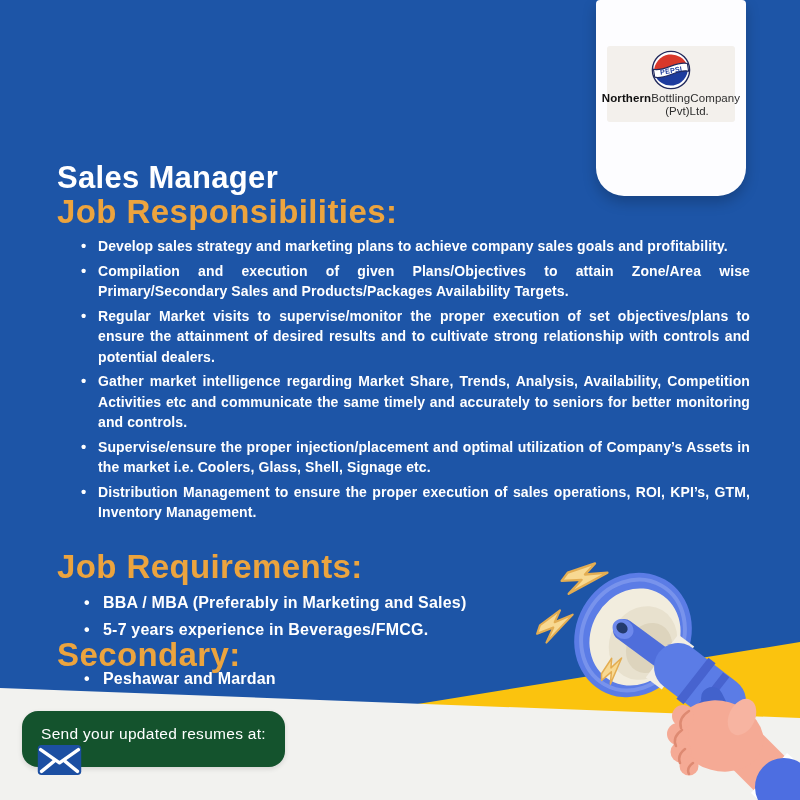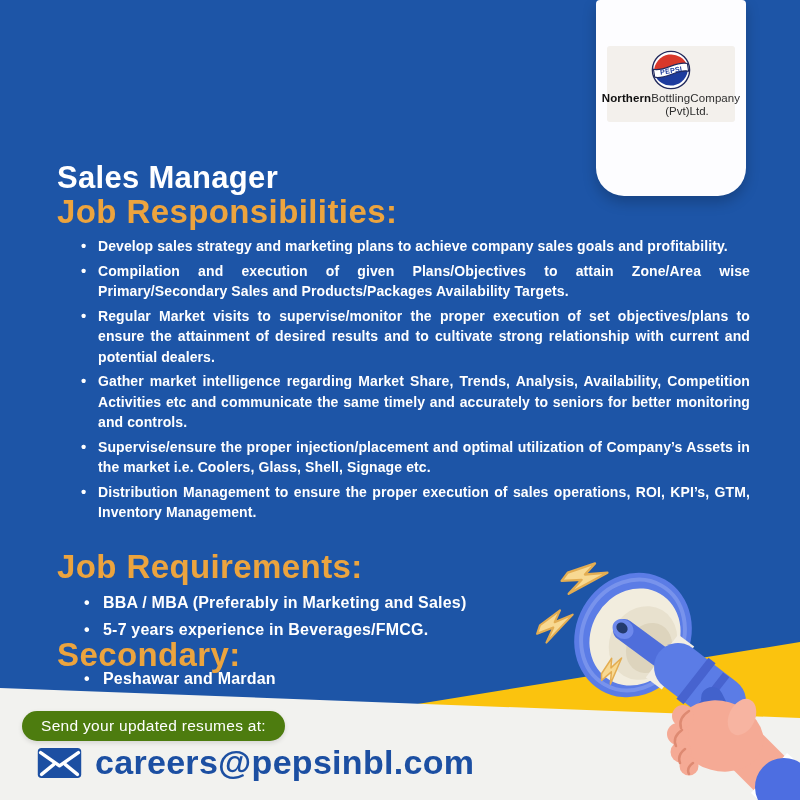--- a/index.html
+++ b/index.html
@@ -66,22 +66,22 @@
   .req-list li::before{left:-19px;font-size:16px;}
   .loc-list{left:103px;top:668px;width:500px;}
   .loc-list li{font-size:16px;line-height:21px;letter-spacing:.2px;}
   .loc-list li::before{left:-19px;font-size:16px;}
 
   
   .band{position:absolute;left:0;top:630px;z-index:1;}
   .megaphone{position:absolute;left:400px;top:540px;z-index:3;}
 
   .pill{
-    position:absolute;left:22px;top:711px;height:30px;z-index:4;
-    background:#4d7c0f;border-radius:16px;padding:0 19px;
+    position:absolute;left:22px;top:711px;height:40px;z-index:4;
+    background:#14532d;border-radius:16px;padding:8px 19px;
     color:#ffffff;font-size:15.5px;line-height:30px;letter-spacing:.3px;
     box-shadow:0 2px 5px rgba(0,0,0,.12);
   }
   .email-row{
     position:absolute;left:36px;top:743px;z-index:4;
     display:flex;align-items:center;gap:12px;
   }
   .email{
     color:#1c4fa2;font-size:34px;font-weight:bold;letter-spacing:.3px;
   }
@@ -109,21 +109,21 @@
       <div class="company-name2">(Pvt)Ltd.</div>
     </div>
   </div>
 
   <div class="position">Sales Manager</div>
 
   <div class="sec-heading h-resp">Job Responsibilities:</div>
   <ul class="blist resp-list">
       <li>Develop sales strategy and marketing plans to achieve company sales goals and profitability.</li>
       <li>Compilation and execution of given Plans/Objectives to attain Zone/Area wise Primary/Secondary Sales and Products/Packages Availability Targets.</li>
-      <li>Regular Market visits to supervise/monitor the proper execution of set objectives/plans to ensure the attainment of desired results and to cultivate strong relationship with current and potential dealers.</li>
+      <li>Regular Market visits to supervise/monitor the proper execution of set objectives/plans to ensure the attainment of desired results and to cultivate strong relationship with controls and potential dealers.</li>
       <li>Gather market intelligence regarding Market Share, Trends, Analysis, Availability, Competition Activities etc and communicate the same timely and accurately to seniors for better monitoring and controls.</li>
       <li>Supervise/ensure the proper injection/placement and optimal utilization of Company’s Assets in the market i.e. Coolers, Glass, Shell, Signage etc.</li>
       <li>Distribution Management to ensure the proper execution of sales operations, ROI, KPI’s, GTM, Inventory Management.</li>
     </ul>
 
   <div class="sec-heading h-req">Job Requirements:</div>
   <ul class="blist req-list">
       <li>BBA / MBA (Preferably in Marketing and Sales)</li>
       <li>5-7 years experience in Beverages/FMCG.</li>
     </ul>
@@ -188,16 +188,15 @@
 
   <div class="pill"><span>Send your updated resumes at:</span></div>
 
   <div class="email-row">
     <svg width="47" height="34" viewBox="0 0 48 36">
       <rect x="1" y="2" width="46" height="32" rx="4" fill="#1c4fa2"></rect>
       <path d="M4,7 L24,21 L44,7" fill="none" stroke="#ffffff" stroke-width="3.6" stroke-linecap="round" stroke-linejoin="round"></path>
       <path d="M5,30 L18,19.5" fill="none" stroke="#ffffff" stroke-width="3.6" stroke-linecap="round"></path>
       <path d="M43,30 L30,19.5" fill="none" stroke="#ffffff" stroke-width="3.6" stroke-linecap="round"></path>
     </svg>
-    <span class="email">careers@pepsinbl.com</span>
   </div>
 
 </div>
 
 </body></html>

